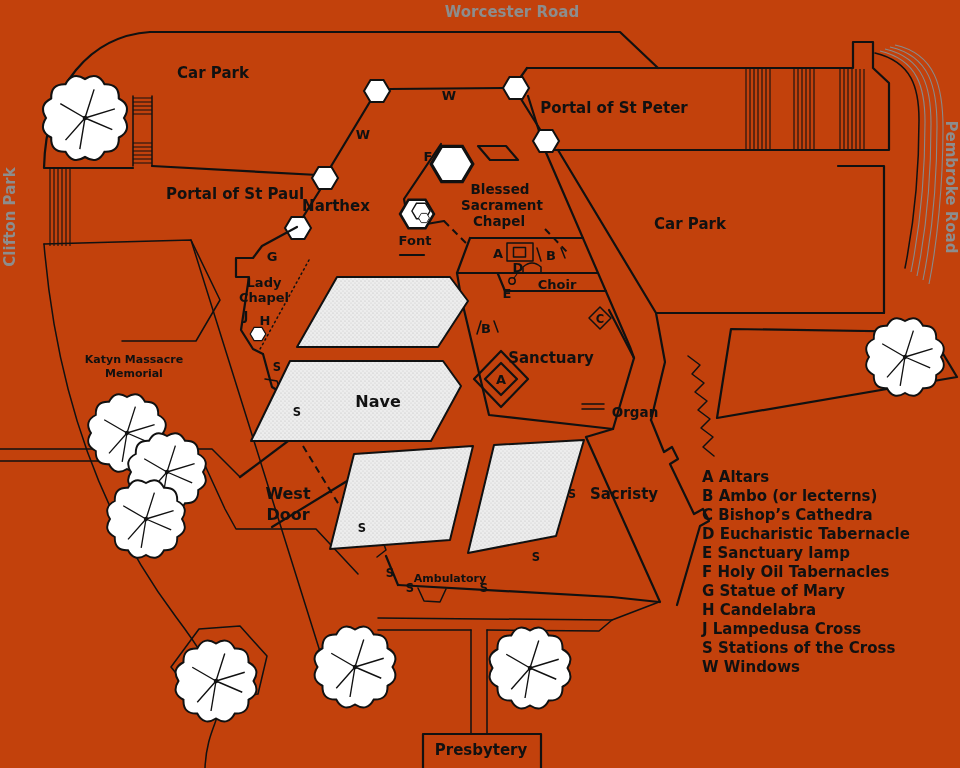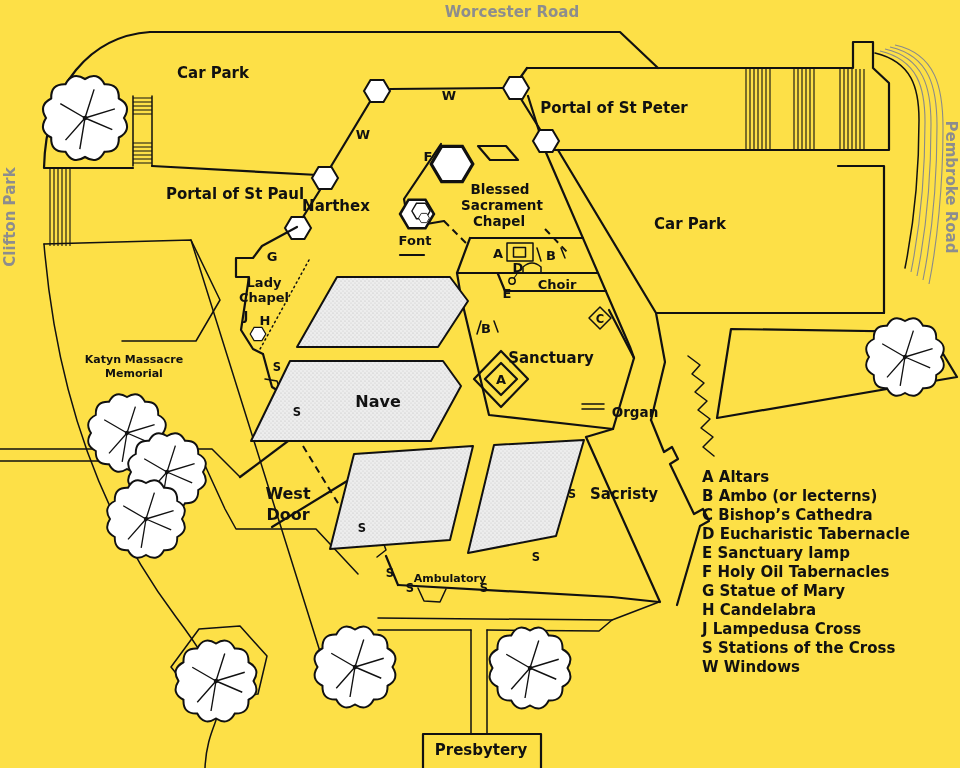--- a/index.html
+++ b/index.html
@@ -1,16 +1,16 @@
 <!DOCTYPE html>
 <html><head>
 <meta charset="utf-8">
 <style>
   html,body{margin:0;padding:0;background:#ffffff;}
-  .stage{position:relative;width:960px;height:768px;background:#fde047;overflow:hidden;}
+  .stage{position:relative;width:960px;height:768px;background:#c2410c;overflow:hidden;}
   svg{display:block;}
   text{font-family:"DejaVu Sans","Liberation Sans",sans-serif;font-weight:700;fill:#111;}
   .lbl{font-size:15px;text-anchor:middle;}
   .lbl-md{font-size:13.5px;text-anchor:middle;}
   .lbl-sm{font-size:13px;text-anchor:middle;}
   .lbl-xs{font-size:11px;text-anchor:middle;}
   .lbl-lg{font-size:16px;text-anchor:middle;}
   .letter{font-size:13px;text-anchor:middle;}
   .letter-sm{font-size:11.5px;text-anchor:middle;}
   .road{font-size:15px;text-anchor:middle;fill:#8d8d8d;}

